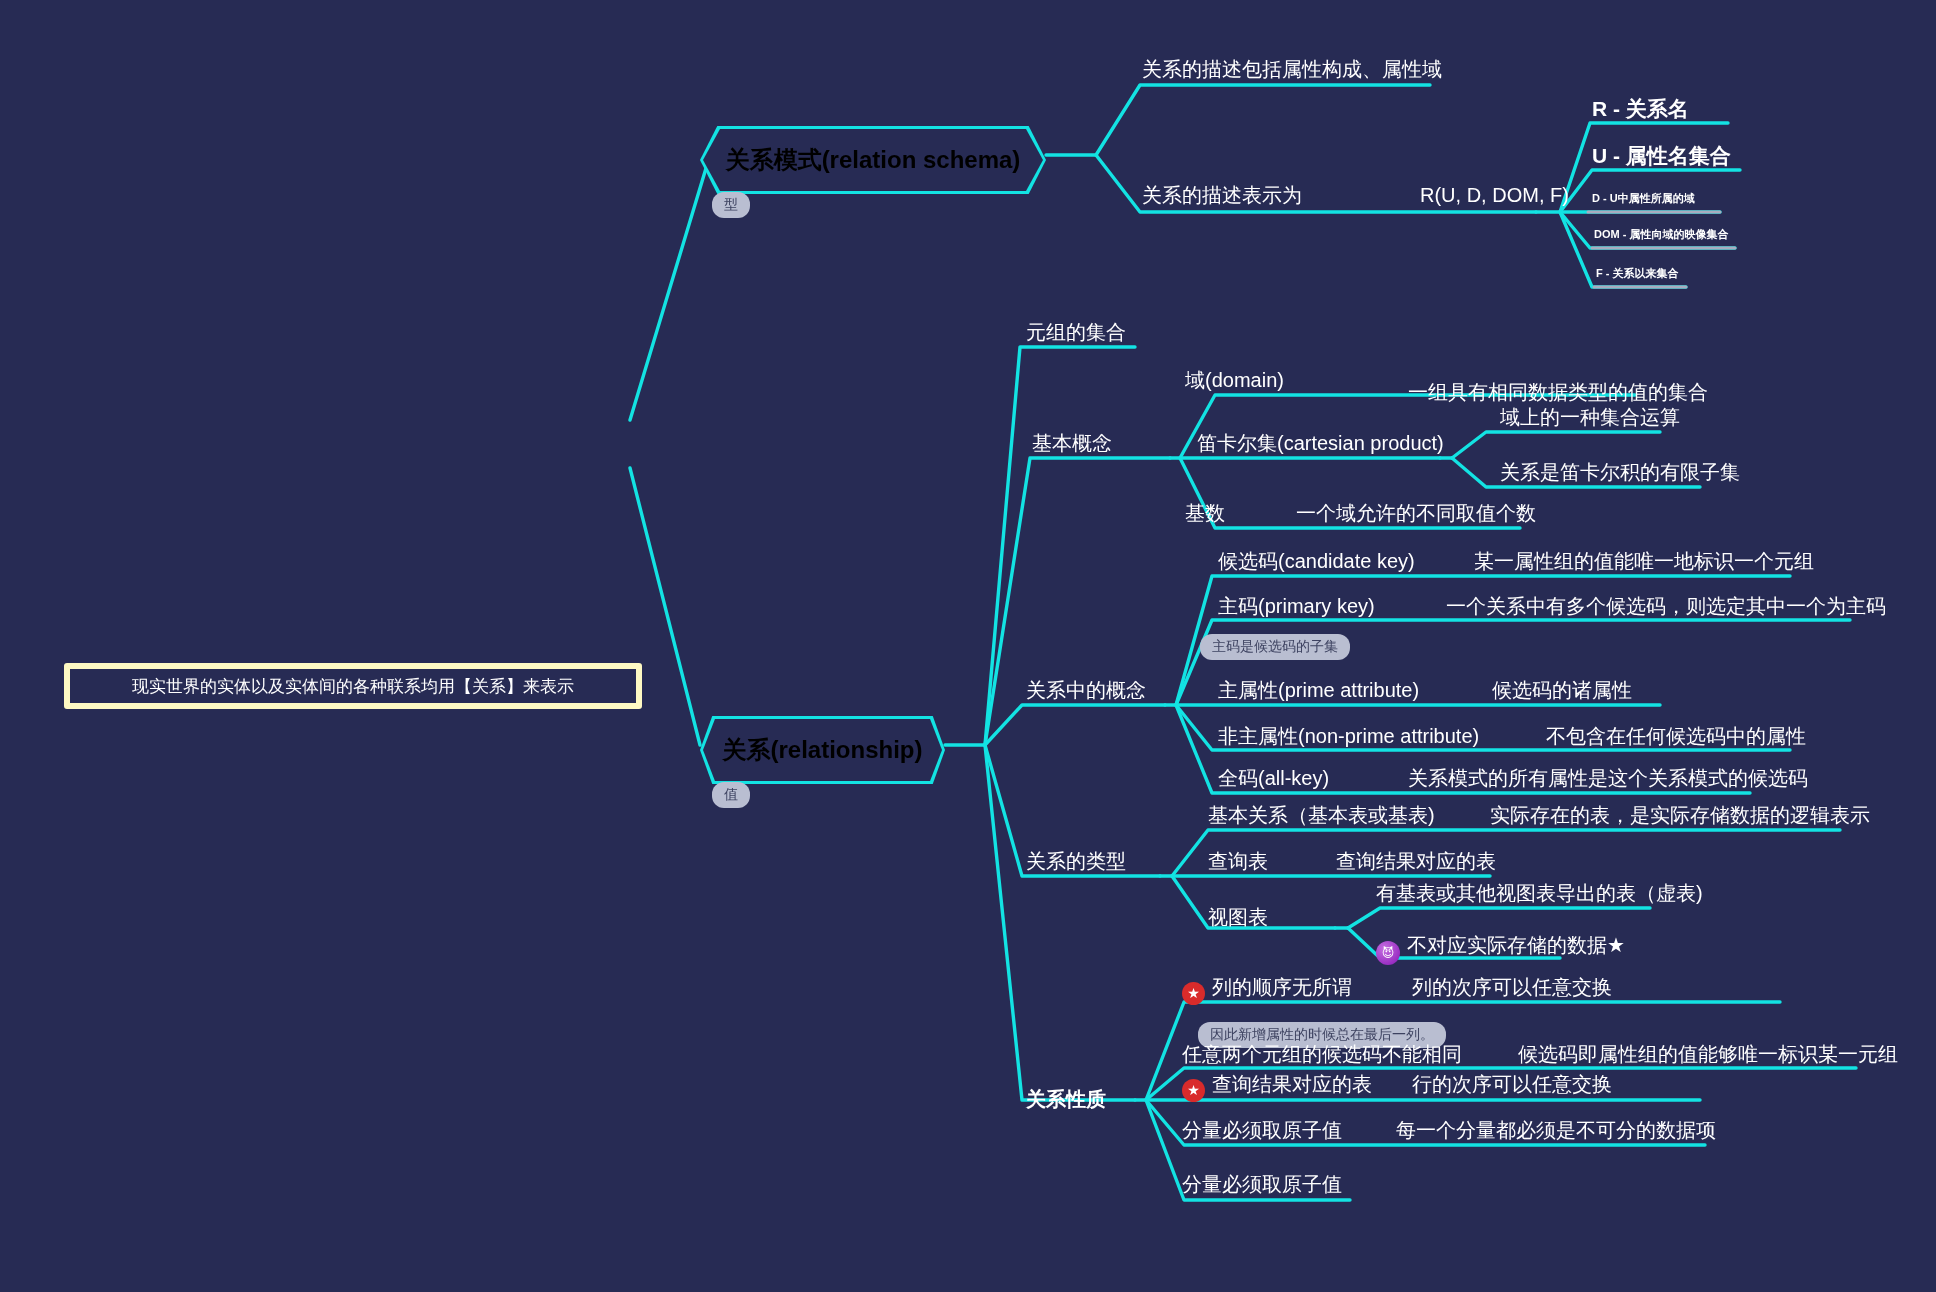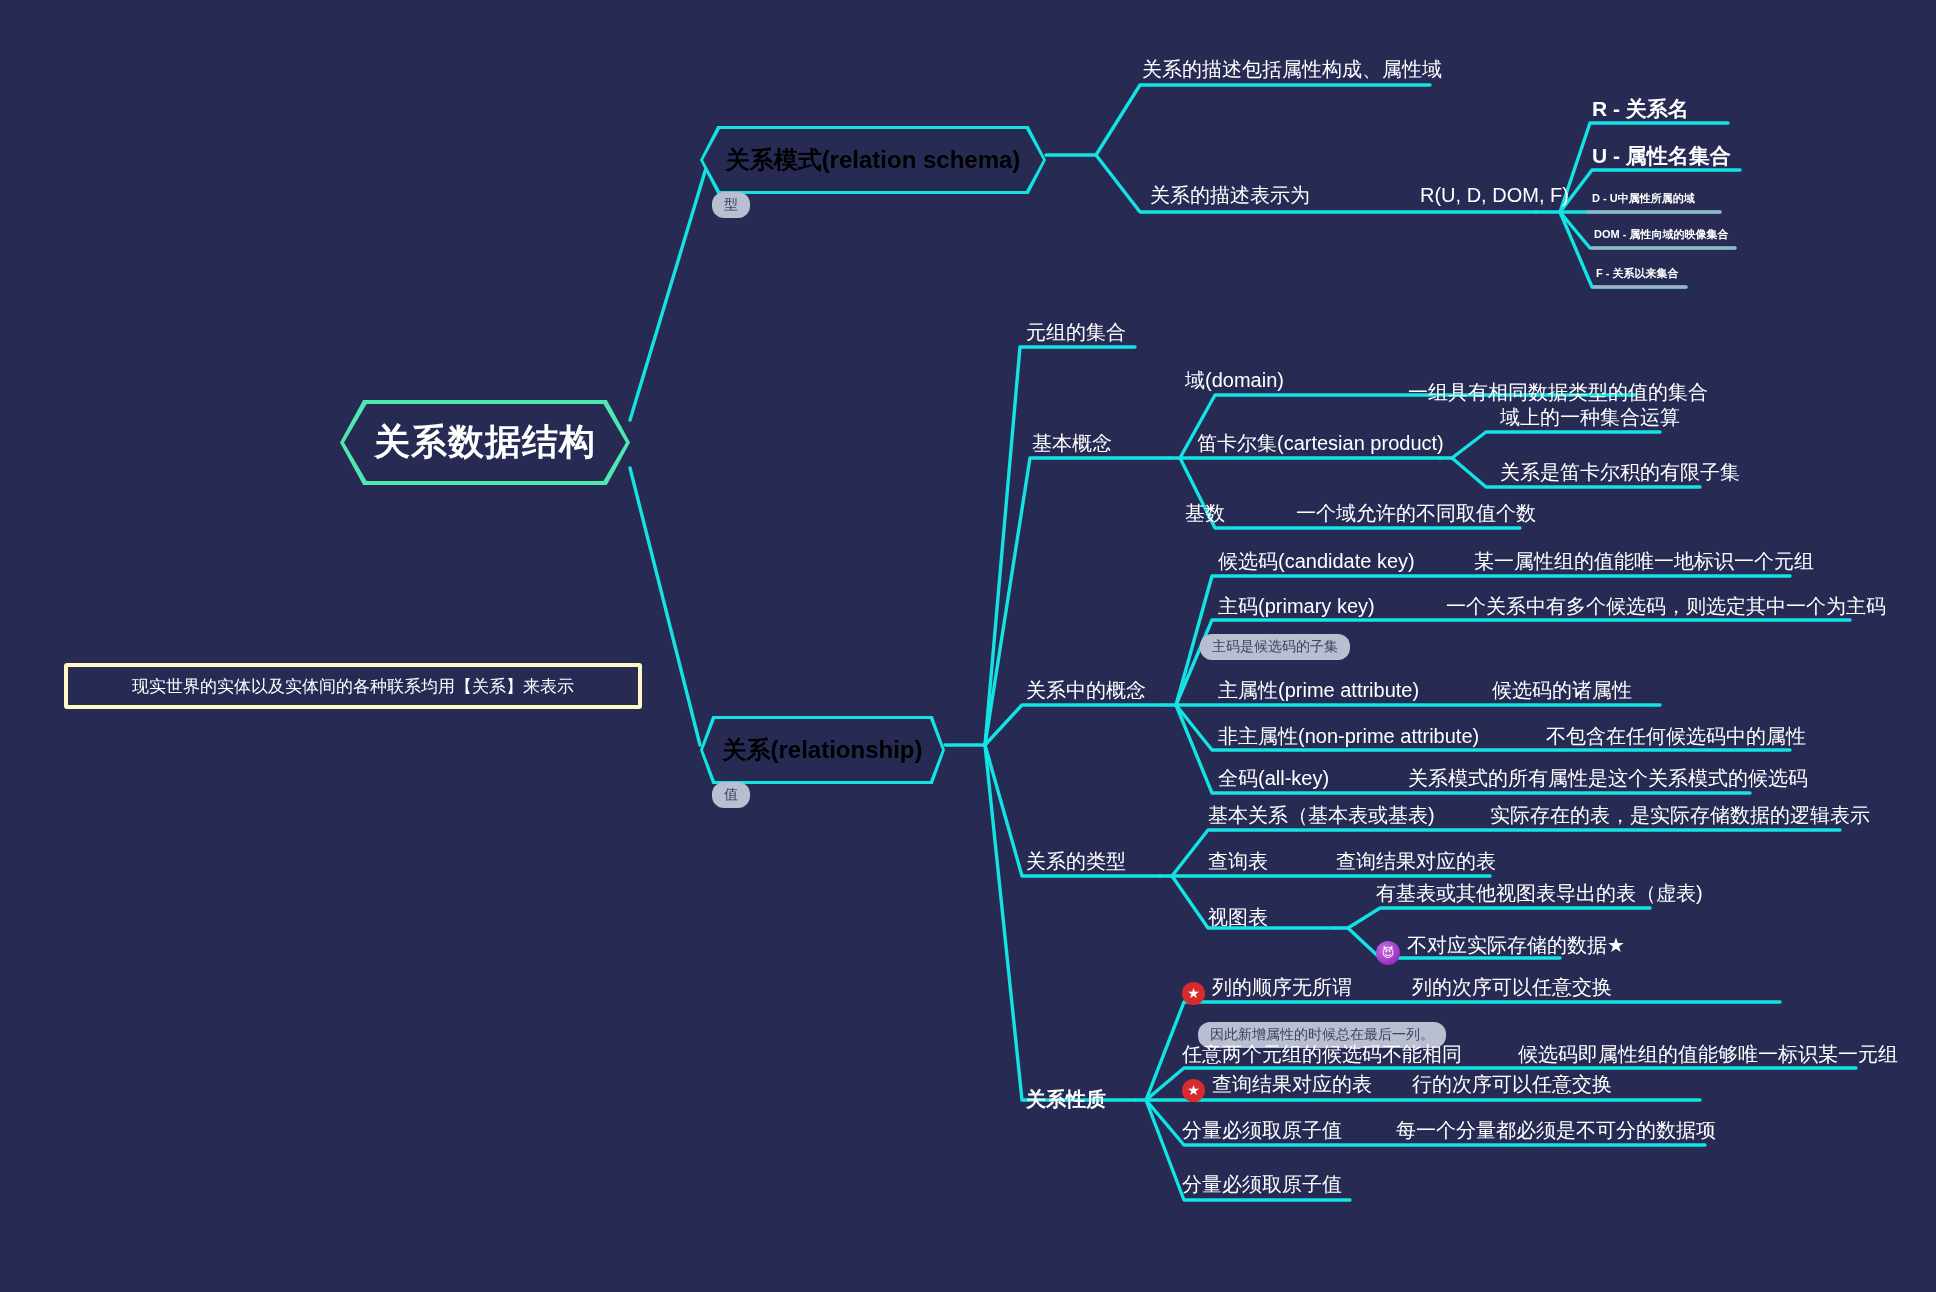--- a/index.html
+++ b/index.html
@@ -54,21 +54,21 @@
   .leaf.bold{font-weight:bold;}
   .leaf.small{font-size:11px;font-weight:bold;}
   .leaf.big{font-size:21px;font-weight:bold;}
 
   .badge{
     position:absolute;background:#b9bed1;color:#3d4260;
     border-radius:12px;padding:4px 12px;font-size:14px;white-space:nowrap;
   }
 
   .note-box{
-    position:absolute;border:4px solid #fef9c3;border-radius:3px;
+    position:absolute;border:6px solid #fef9c3;border-radius:3px;
     color:#ffffff;font-size:17px;
     display:flex;align-items:center;justify-content:center;
     box-sizing:border-box;
   }
 
   .star-icon{
     display:inline-block;width:23px;height:23px;border-radius:50%;
     background:#d92b2b;color:#fff;font-size:14px;line-height:23px;
     text-align:center;vertical-align:-4px;margin-right:7px;
   }
@@ -141,34 +141,31 @@
       <path d="M 1146 1100 L 1184 1200 L 1350 1200"></path>
     </g>
 
     <g fill="none" stroke="#a8adc0" stroke-width="3" stroke-linecap="round">
       <path d="M 1588 212 L 1720 212"></path>
       <path d="M 1592 248 L 1735 248"></path>
       <path d="M 1594 287 L 1686 287"></path>
     </g>
   </svg>
 
-  <div class="node root">
-    <div class="root-inner">关系数据结构</div>
-  </div>
 
   <div class="note-box" style="left:64px;top:663px;width:578px;height:46px;">现实世界的实体以及实体间的各种联系均用【关系】来表示</div>
 
   <div class="hexnode" style="left:700px;top:126px;width:346px;">
     <div class="hx-inner">关系模式(relation schema)</div>
   </div>
   <div class="badge" style="left:712px;top:192px;">型</div>
 
   <div class="leaf" style="left:1142px;top:57px;">关系的描述包括属性构成、属性域</div>
 
-  <div class="leaf" style="left:1142px;top:183px;margin-left:8px;">关系的描述表示为</div>
+  <div class="leaf" style="left:1142px;top:183px;">关系的描述表示为</div>
   <div class="leaf" style="left:1420px;top:183px;">R(U, D, DOM, F)</div>
 
   <div class="leaf big" style="left:1592px;top:96px;">R - 关系名</div>
   <div class="leaf big" style="left:1592px;top:143px;">U - 属性名集合</div>
   <div class="leaf small" style="left:1592px;top:192px;">D - U中属性所属的域</div>
   <div class="leaf small" style="left:1594px;top:228px;">DOM - 属性向域的映像集合</div>
   <div class="leaf small" style="left:1596px;top:267px;">F - 关系以来集合</div>
 
   <div class="hexnode" style="left:700px;top:716px;width:245px;">
     <div class="hx-inner">关系(relationship)</div>

